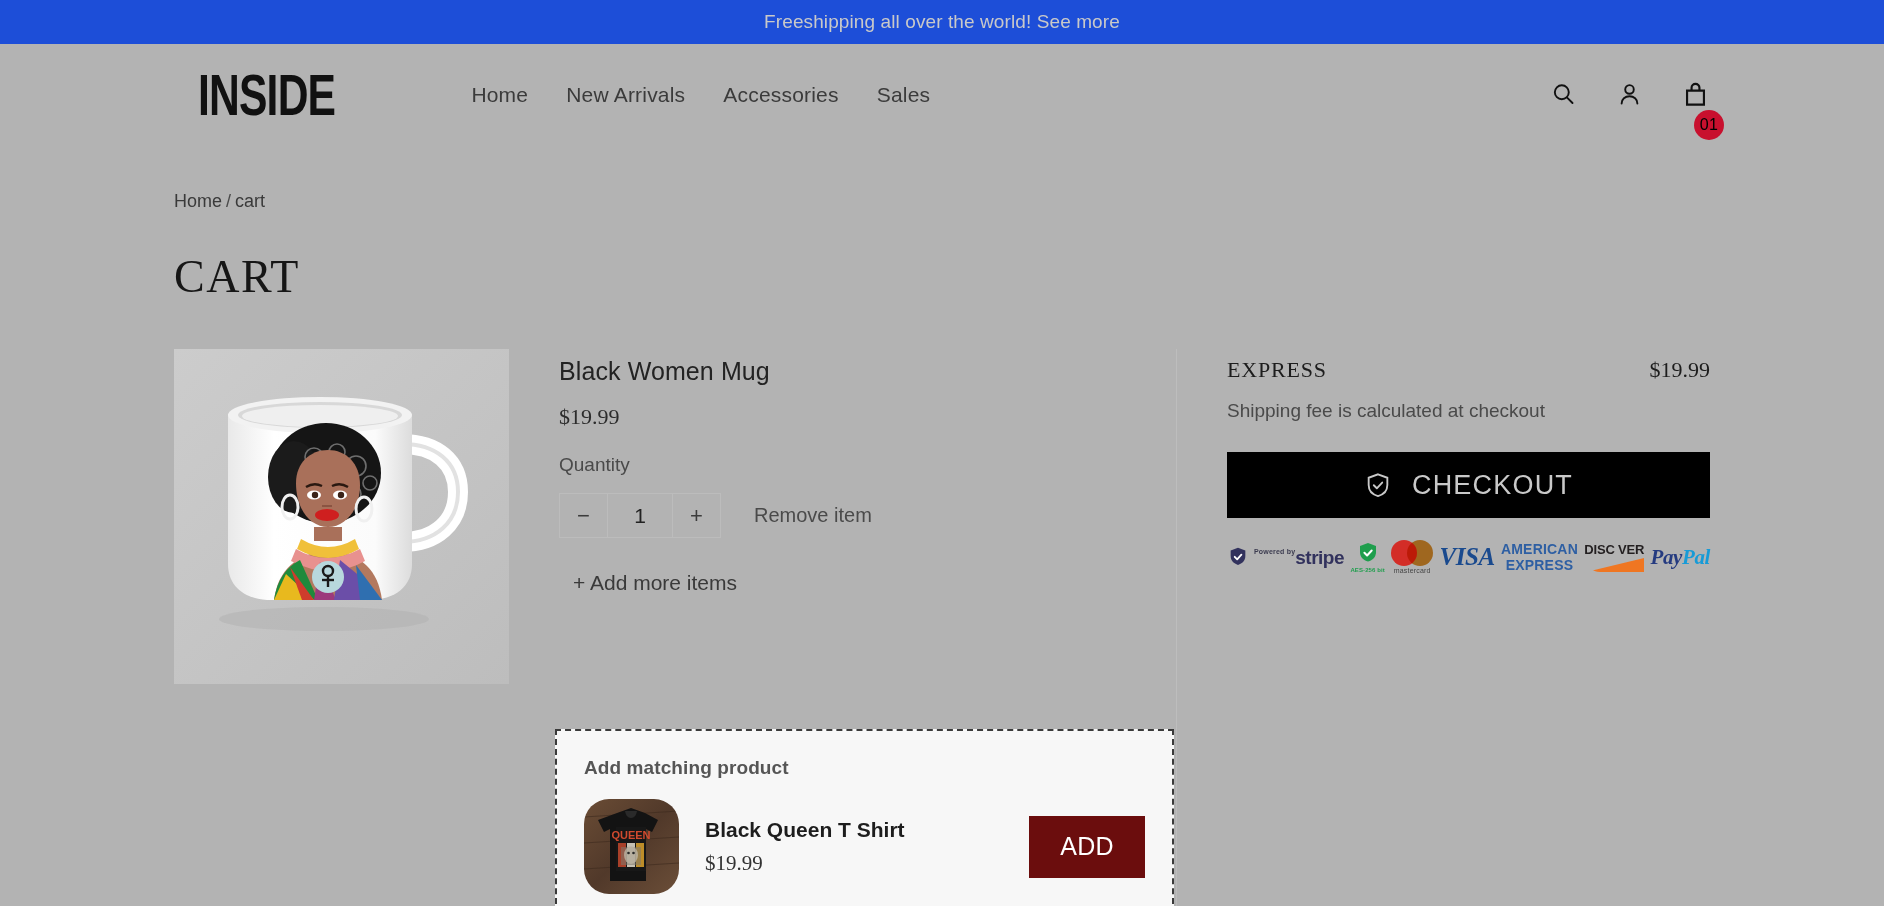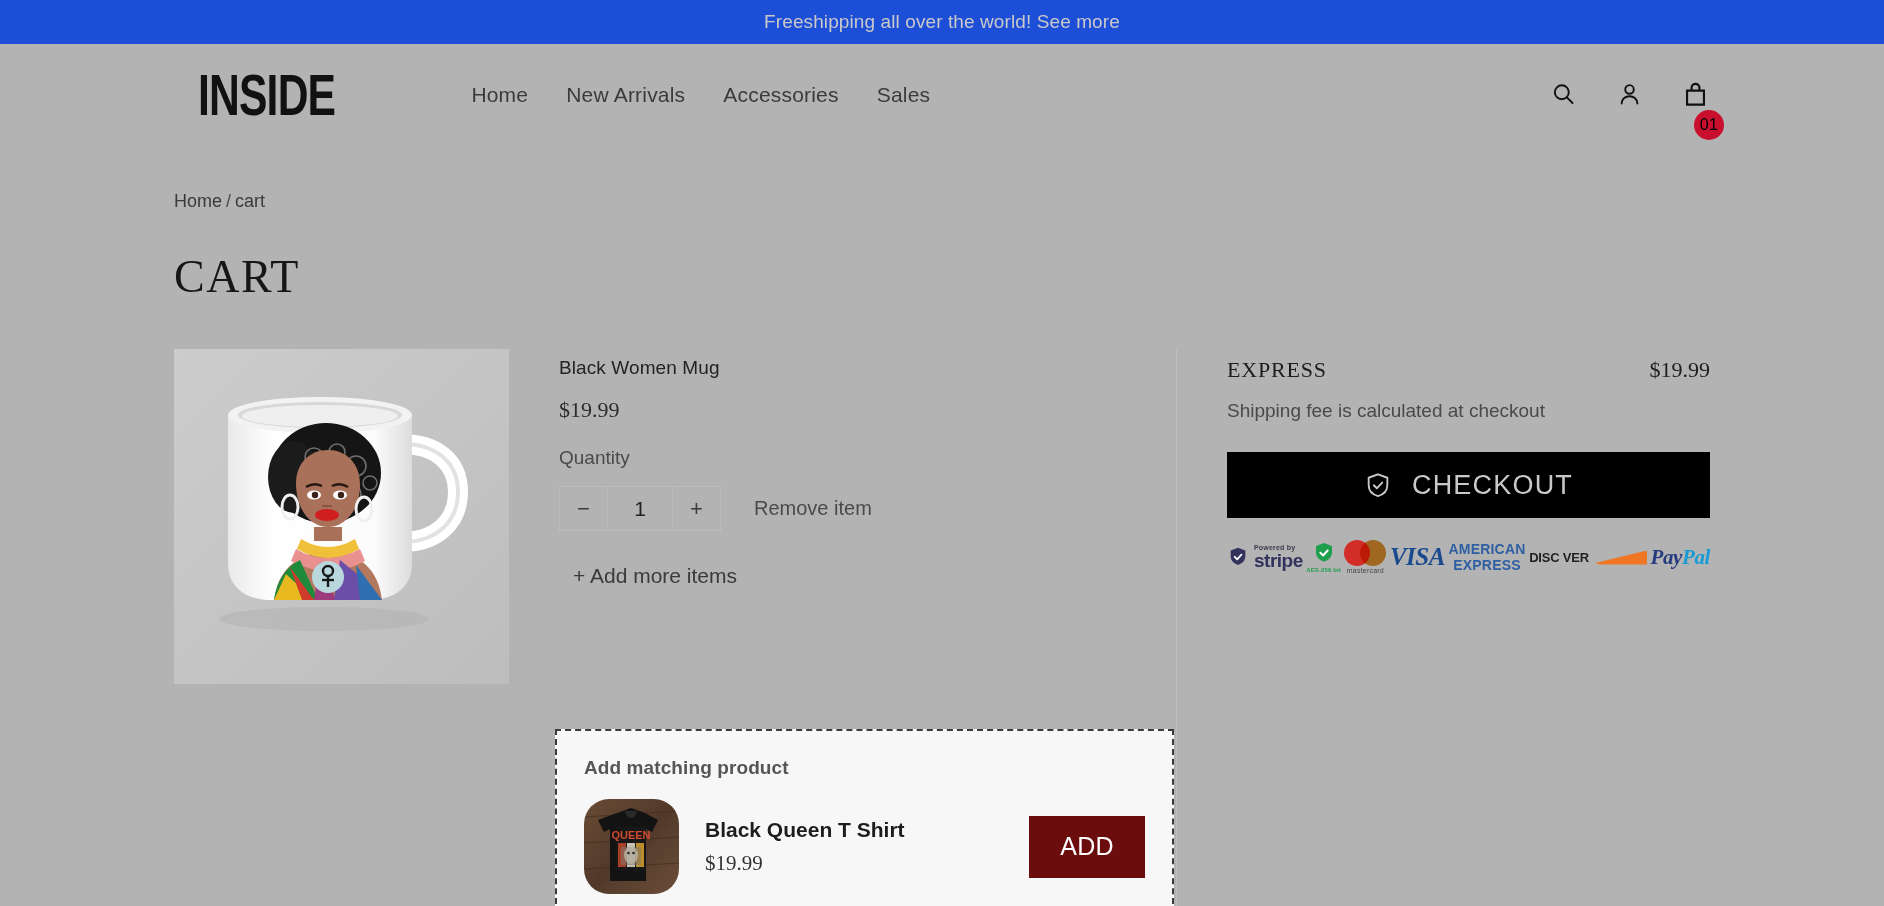--- a/index.html
+++ b/index.html
@@ -115,21 +115,21 @@
     position: relative;
     overflow: hidden;
   }
   .product-img svg { display: block; width: 100%; height: 100%; }
 
   .item-info {
     padding-left: 50px;
     padding-top: 8px;
   }
   .item-title {
-    font-size: 19px;
+    font-size: 25px;
     color: #232323;
     font-weight: 400;
     letter-spacing: .1px;
   }
   .item-price {
     font-family: "Liberation Serif", serif;
     font-size: 22px;
     color: #2c2c2c;
     margin-top: 18px;
   }
@@ -268,21 +268,21 @@
   
   .pay-row {
     display: flex; align-items: center;
     gap: 0;
     margin-top: 22px;
     justify-content: space-between;
   }
   .pay { display: flex; align-items: center; justify-content: center; }
 
   .stripe-badge { display: flex; align-items: center; gap: 5px; }
-  .stripe-txt { display: flex; flex-direction: column; line-height: 1; }
+  .stripe-txt { display: flex; flex-direction: row; line-height: 1; }
   .stripe-powered { font-size: 7px; font-weight: 700; color: #3b3b4f; letter-spacing: .2px; }
   .stripe-name { font-size: 19px; font-weight: 700; color: #32325d; letter-spacing: -.5px; }
 
   .aes-badge { display: flex; flex-direction: column; align-items: center; gap: 2px; }
   .aes-txt { font-size: 6px; font-weight: 700; color: #1f9e4d; letter-spacing: .1px; }
 
   .mc-badge { display: flex; flex-direction: column; align-items: center; gap: 1px; }
   .mc-circles { position: relative; width: 42px; height: 26px; }
   .mc-circles i {
     position: absolute; top: 0; width: 26px; height: 26px; border-radius: 50%;
@@ -293,21 +293,21 @@
 
   .visa-txt {
     font-family: "Liberation Serif", serif;
     font-style: italic; font-weight: 700;
     font-size: 25px; color: #1a4a8e; letter-spacing: -.5px;
   }
 
   .amex-badge { display: flex; flex-direction: column; align-items: center; line-height: 1.15; }
   .amex-badge span { font-size: 14px; font-weight: 700; color: #2e5fa3; letter-spacing: .2px; }
 
-  .disc-badge { display: flex; flex-direction: row; align-items: flex-start; }
+  .disc-badge { display: flex; flex-direction: column; align-items: flex-end; }
   .disc-txt { font-size: 13px; font-weight: 700; color: #231f20; letter-spacing: -.2px; }
   .disc-swoosh {
     width: 58px; height: 14px; margin-top: 1px;
     background: #ef7622;
     border-radius: 0 0 0 30px;
     clip-path: polygon(0 100%, 100% 0, 100% 100%);
   }
 
   .paypal-txt {
     font-family: "Liberation Serif", serif;

